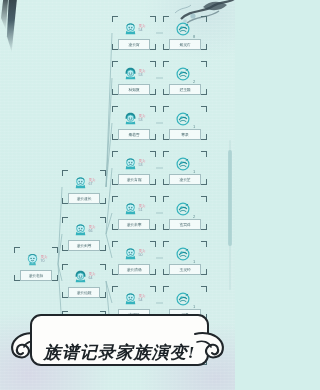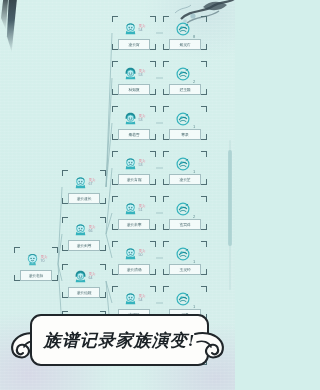--- a/index.html
+++ b/index.html
@@ -72,21 +72,21 @@
     background:rgba(255,255,255,.72);
     border:.5px solid rgba(96,140,145,.55);
     display:flex;align-items:center;justify-content:center;}
   .name{font-size:4.2px;color:#46676c;letter-spacing:-.2px;white-space:nowrap;
     transform:scale(.92);transform-origin:center;}
 
   
   .banner-wrap{position:absolute;left:8px;bottom:22px;width:219px;height:54px;}
   .banner{position:absolute;left:22px;top:0;width:175px;height:48px;
     background:#fdfdfb;border:2.2px solid #20262a;border-radius:11px;
-    display:flex;align-items:center;justify-content:center;}
+    display:flex;align-items:flex-end;justify-content:center;}
   .banner-text{font-family:"Liberation Serif","DejaVu Serif",serif;
     font-weight:700;font-style:italic;font-size:17px;color:#1b2226;
     letter-spacing:1px;white-space:nowrap;}
   .curl{position:absolute;top:16px;width:34px;height:30px;}
   .curl.left{left:0;}
   .curl.right{right:0;}
 </style>
 </head>
 <body>
 

